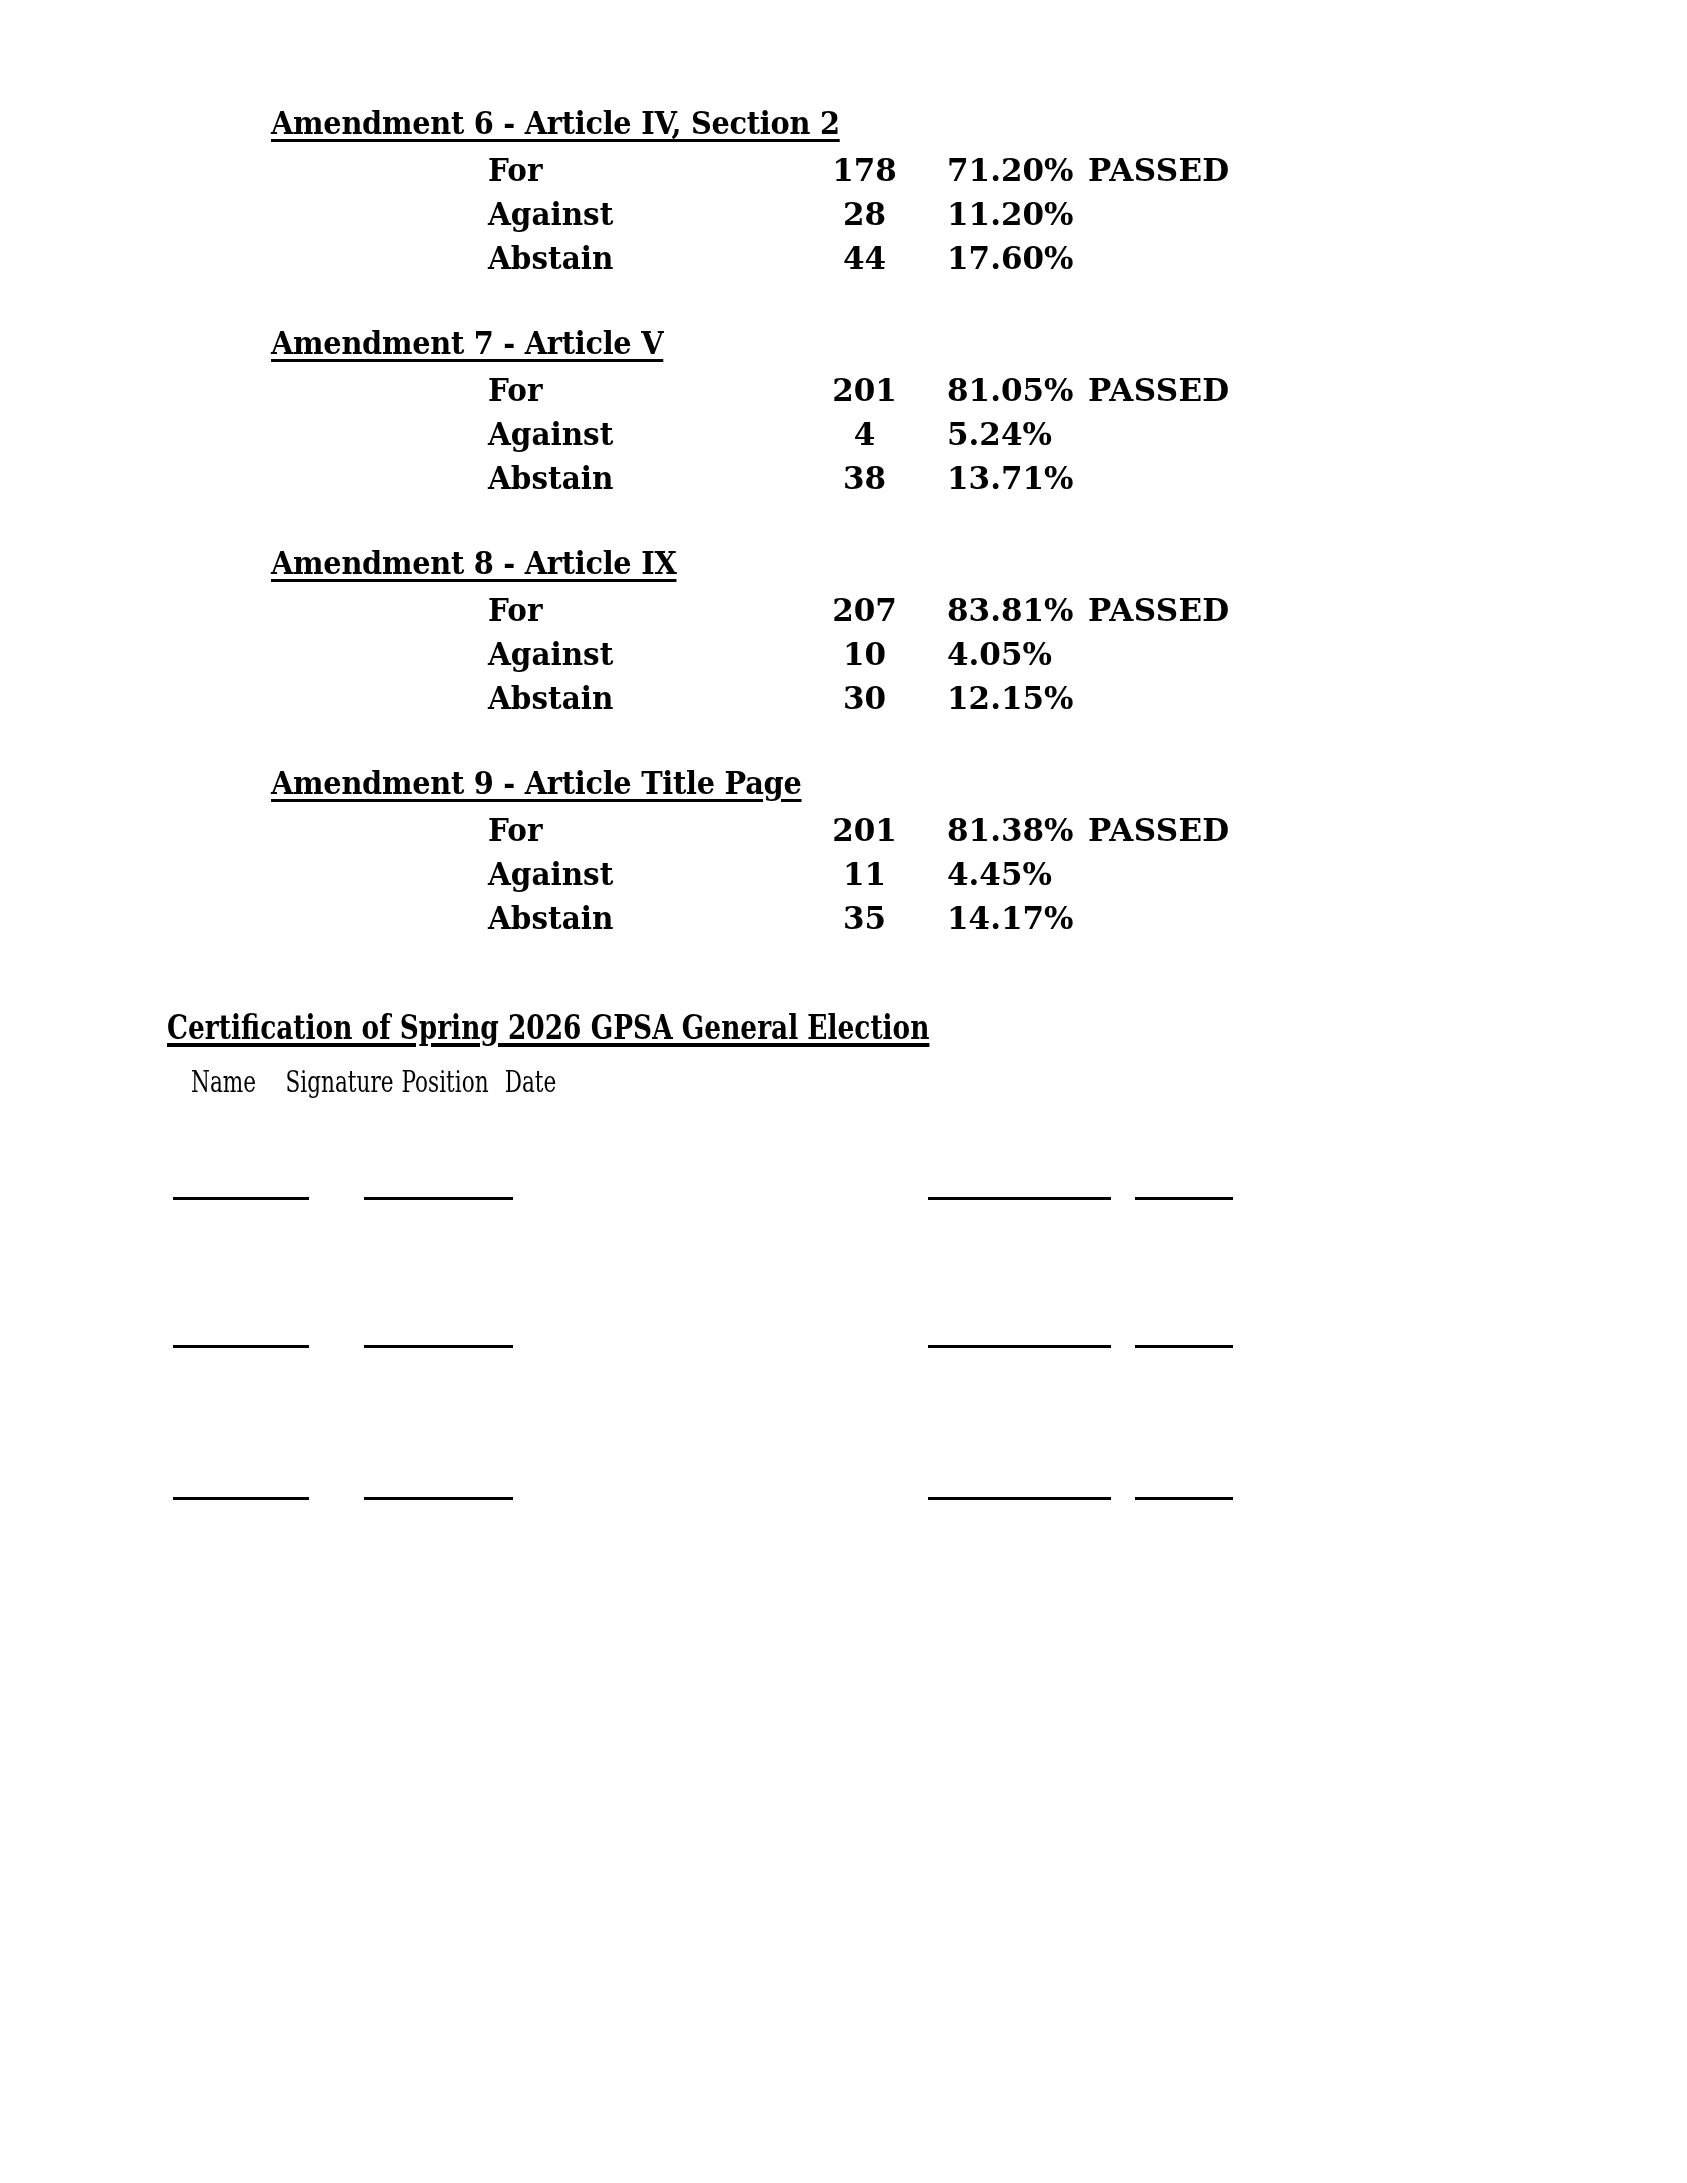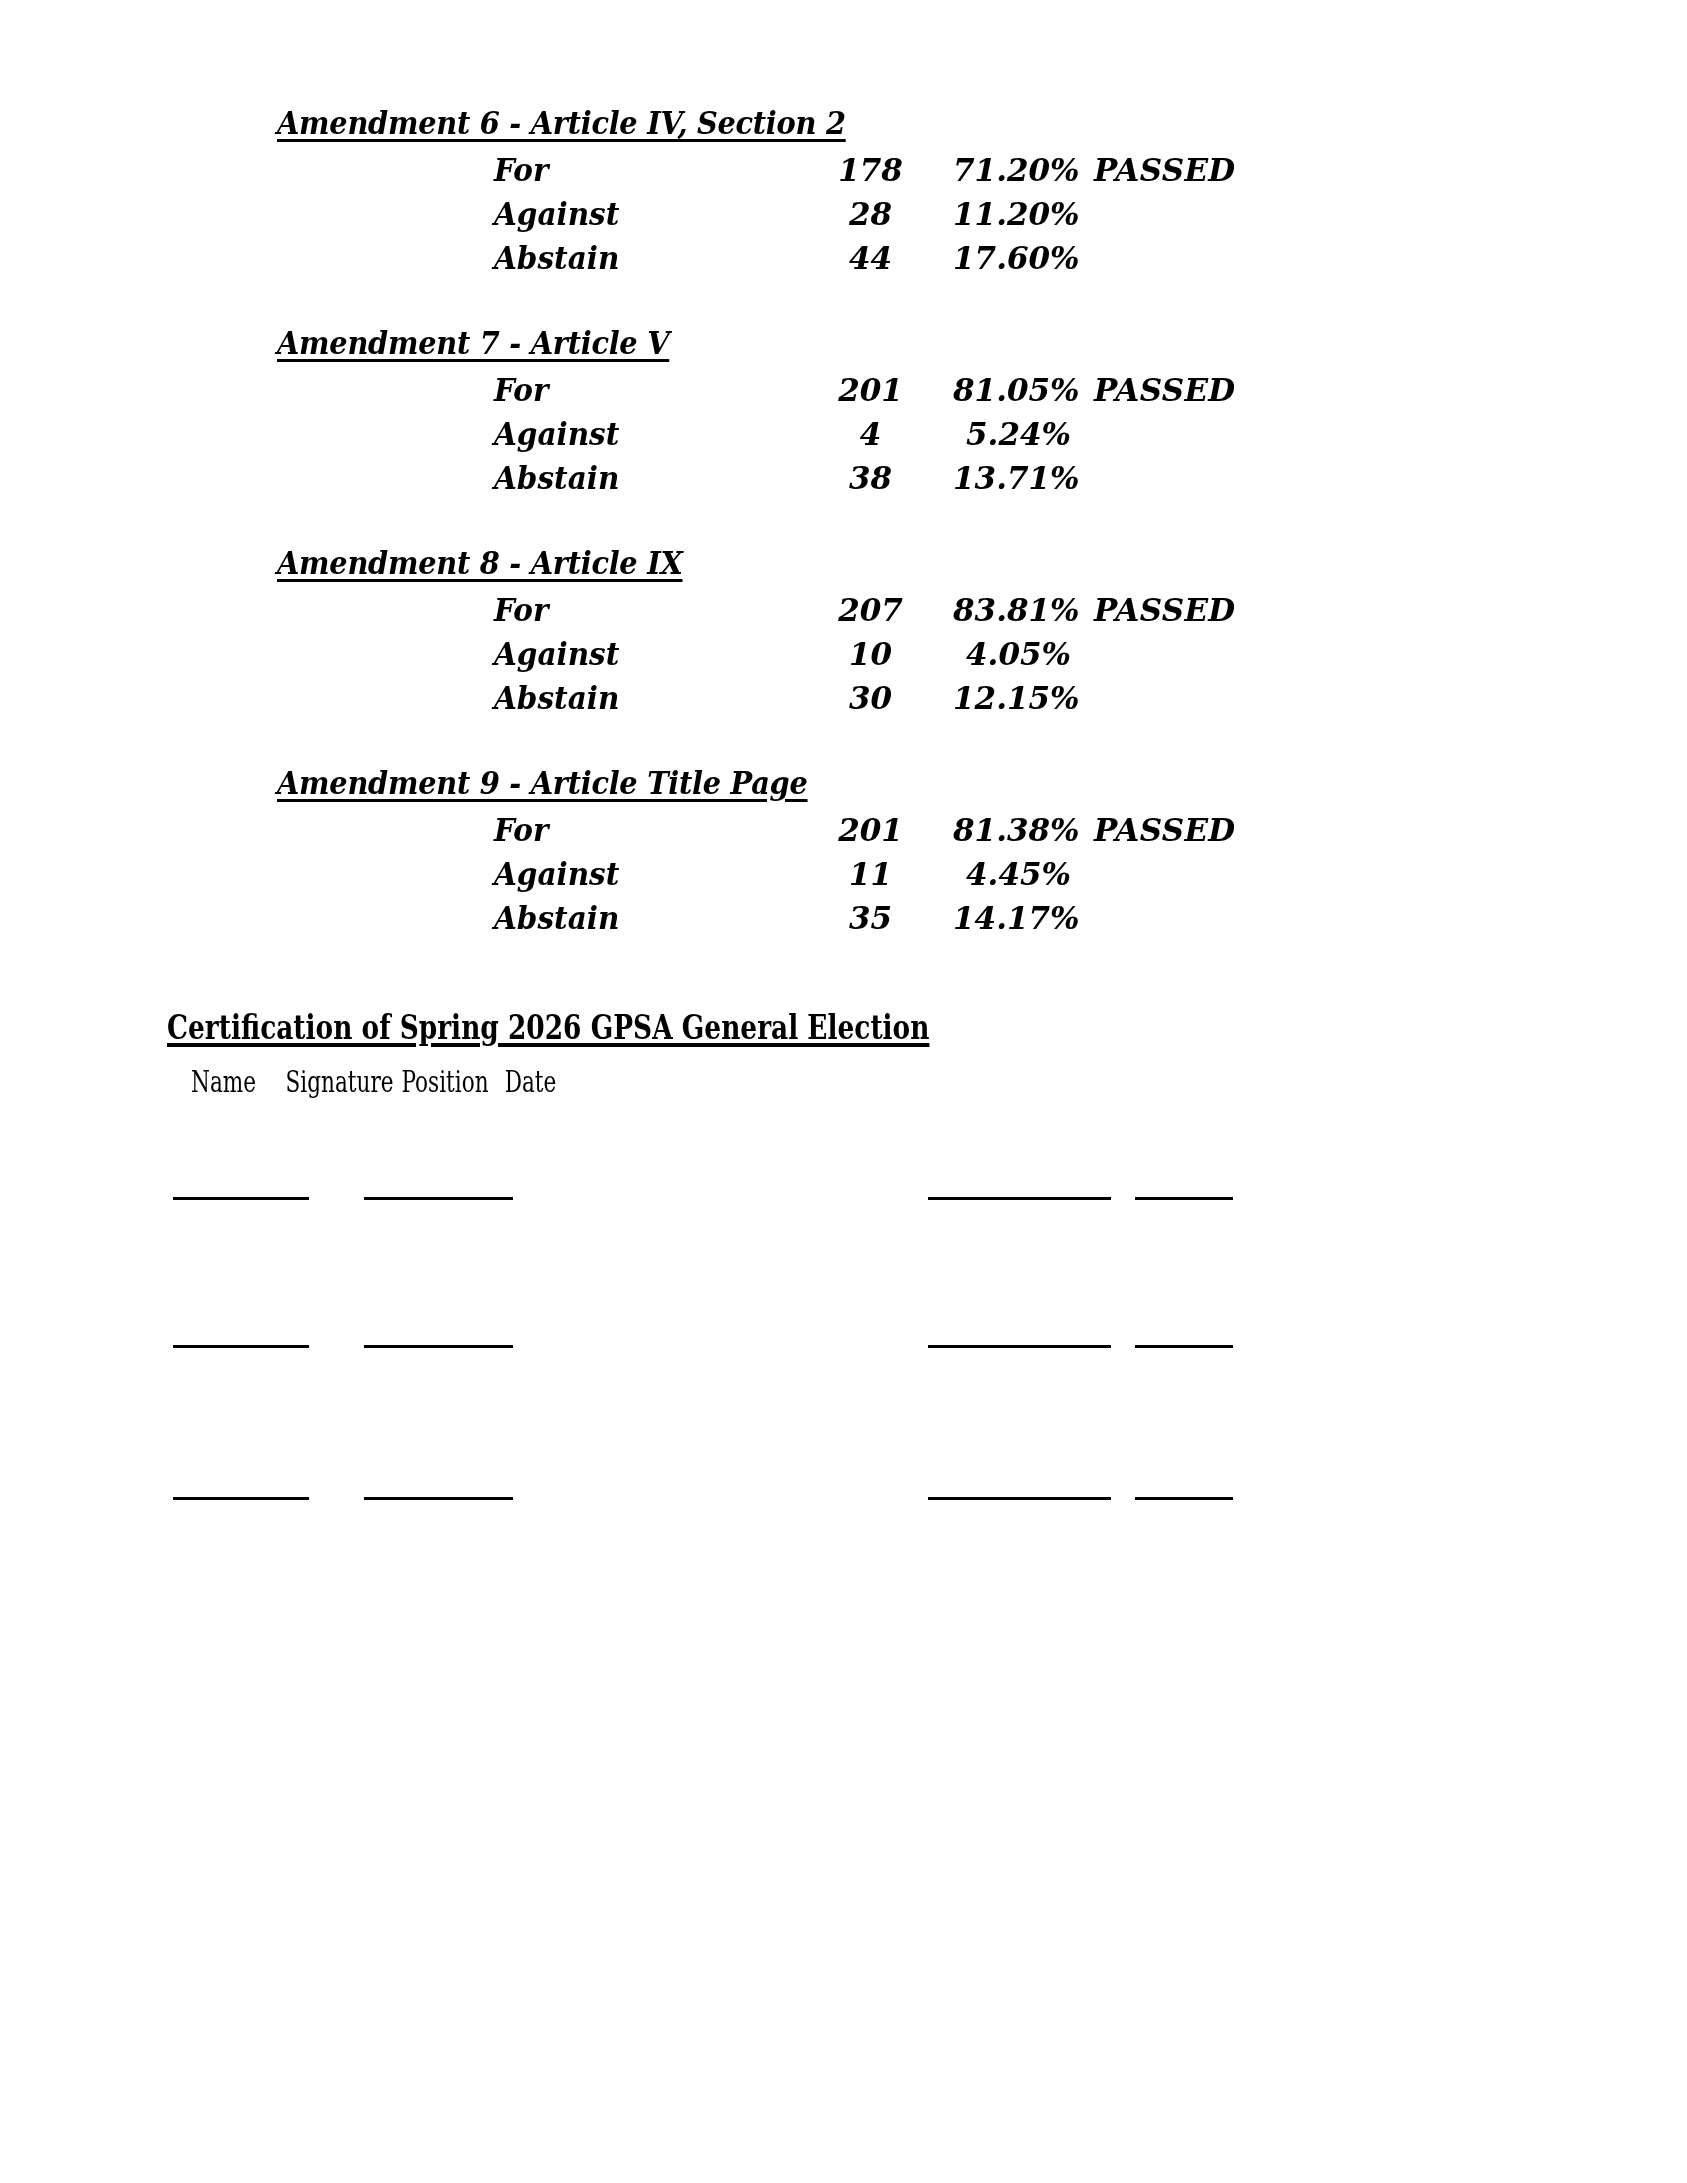--- a/index.html
+++ b/index.html
@@ -14,24 +14,23 @@
     height: 2183px;
     background: #ffffff;
     overflow: hidden;
     font-family: "DejaVu Serif", serif;
     color: #000000;
   }
 
   
   .results {
     position: absolute;
-    left: 14px;
+    left: 8px;
     top: 103px;
     width: 1405px;
-    font-style: italic;
   }
   .amendment-block {
     position: relative;
     margin-bottom: 43px;
   }
   .amendment-heading {
     position: relative;
     margin-left: 263px;
     display: inline-block;
     font-family: "DejaVu Serif", "Liberation Serif", serif;
@@ -70,21 +69,21 @@
     left: 781px;
     width: 151px;
     top: 0;
     text-align: center;
   }
   .vote-pct {
     position: absolute;
     left: 939px;
     width: 118px;
     top: 0;
-    text-align: right;
+    text-align: left;
   }
   .vote-status {
     position: absolute;
     left: 1080px;
     top: 0;
     letter-spacing: 0.3px;
   }
   .vote-status:empty {
     display: none;
   }

